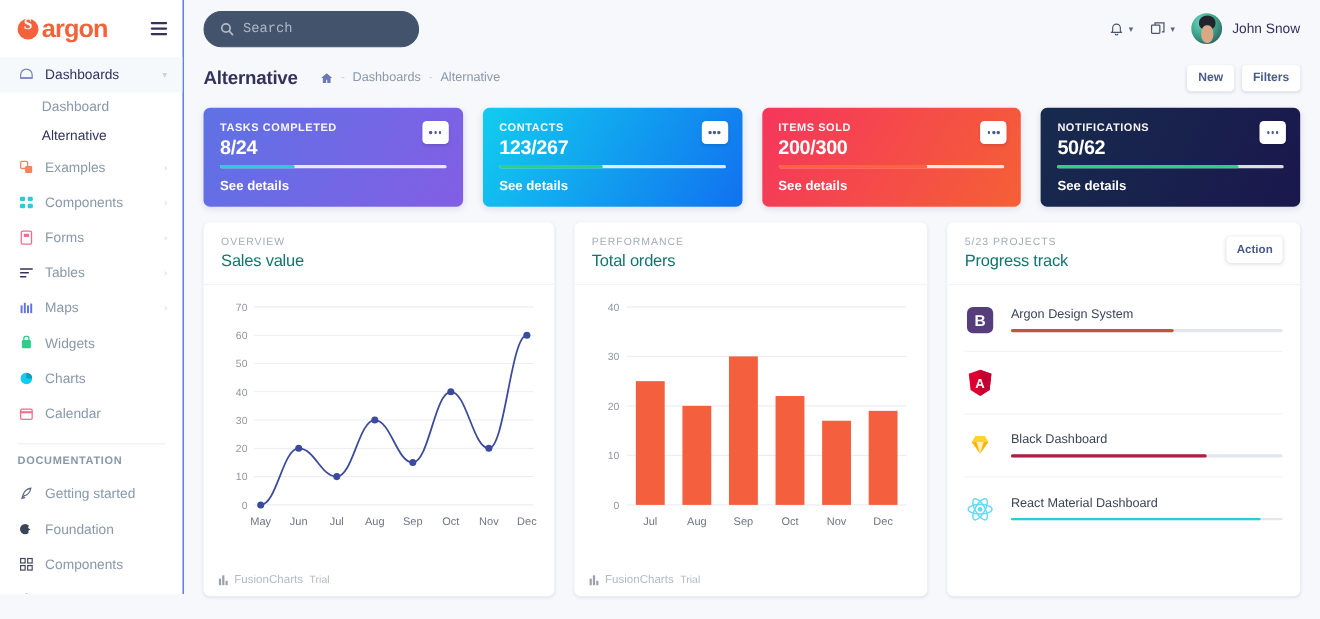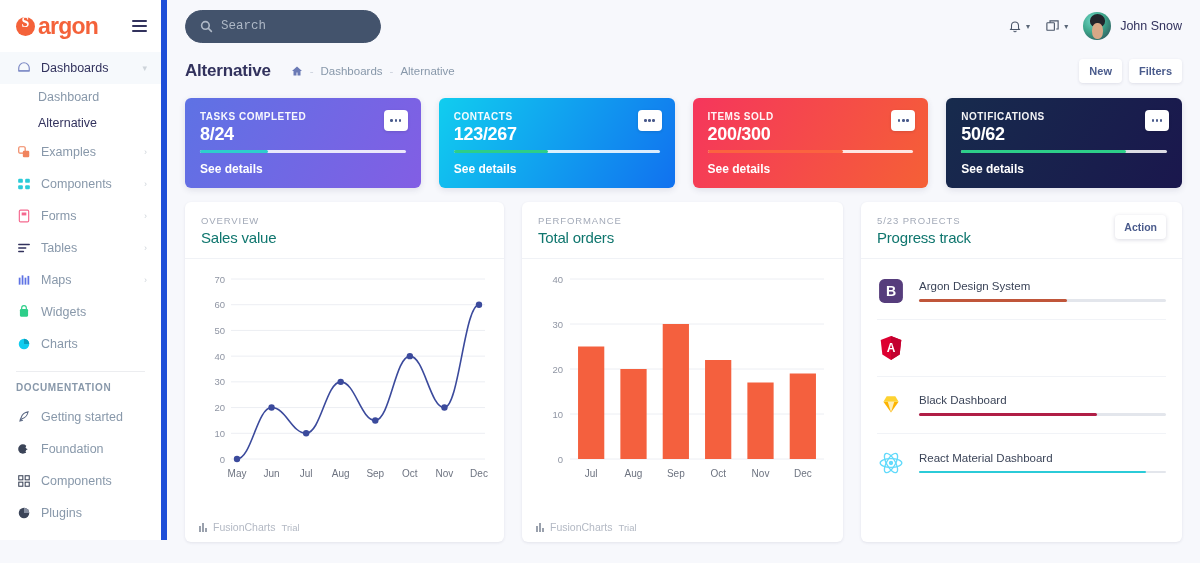--- a/index.html
+++ b/index.html
@@ -9,21 +9,21 @@
     background: #f7f8fc;
     color: #525f7f;
     font-size: 13px;
   }
   .app { display: flex; width: 1200px; height: 563px; }
 
   
   .sidebar {
     width: 167px; min-width: 167px; height: 540px;
     background: #fff;
-    border-right: 6px solid #1d4ed8;
+    border-right: 1px solid #1d4ed8;
     padding: 0 0 10px 0;
     position: relative;
     overflow: hidden;
   }
   .brand-row {
     height: 52px; display: flex; align-items: center;
     justify-content: space-between; padding: 0 14px 0 16px;
   }
   .brand { display: flex; align-items: center; gap: 3px; }
   .brand-mark {
@@ -300,20 +300,29 @@
       <div class="nav-item">
         <span class="ico">
           <svg width="14" height="14" viewBox="0 0 24 24">
             <circle cx="12" cy="12" r="9" fill="#11cdef"></circle>
               <path d="M12 3v9h9A9 9 0 0 0 12 3z" fill="#0a9fbd"></path>
           </svg>
         </span>
         <span class="label">Charts</span>
       </div>
 
+      <div class="nav-item">
+        <span class="ico">
+          <svg width="14" height="14" viewBox="0 0 24 24" fill="none" stroke="#f5698f" stroke-width="2">
+            <rect x="3" y="5" width="18" height="16" rx="2"></rect>
+              <path d="M3 10h18" stroke-width="3"></path>
+          </svg>
+        </span>
+        <span class="label">Calendar</span>
+      </div>
 
       <div class="nav-divider"></div>
 
       <div class="nav-heading">DOCUMENTATION</div>
 
       <div class="nav-item">
         <span class="ico">
           <svg width="14" height="14" viewBox="0 0 24 24" fill="none" stroke="#5d6a85" stroke-width="1.8">
             <path d="M5 19l4-1-3-3-1 4z"></path>
               <path d="M9 15c6-2 9-6 10-12-6 1-10 4-12 10l2 2z"></path>

